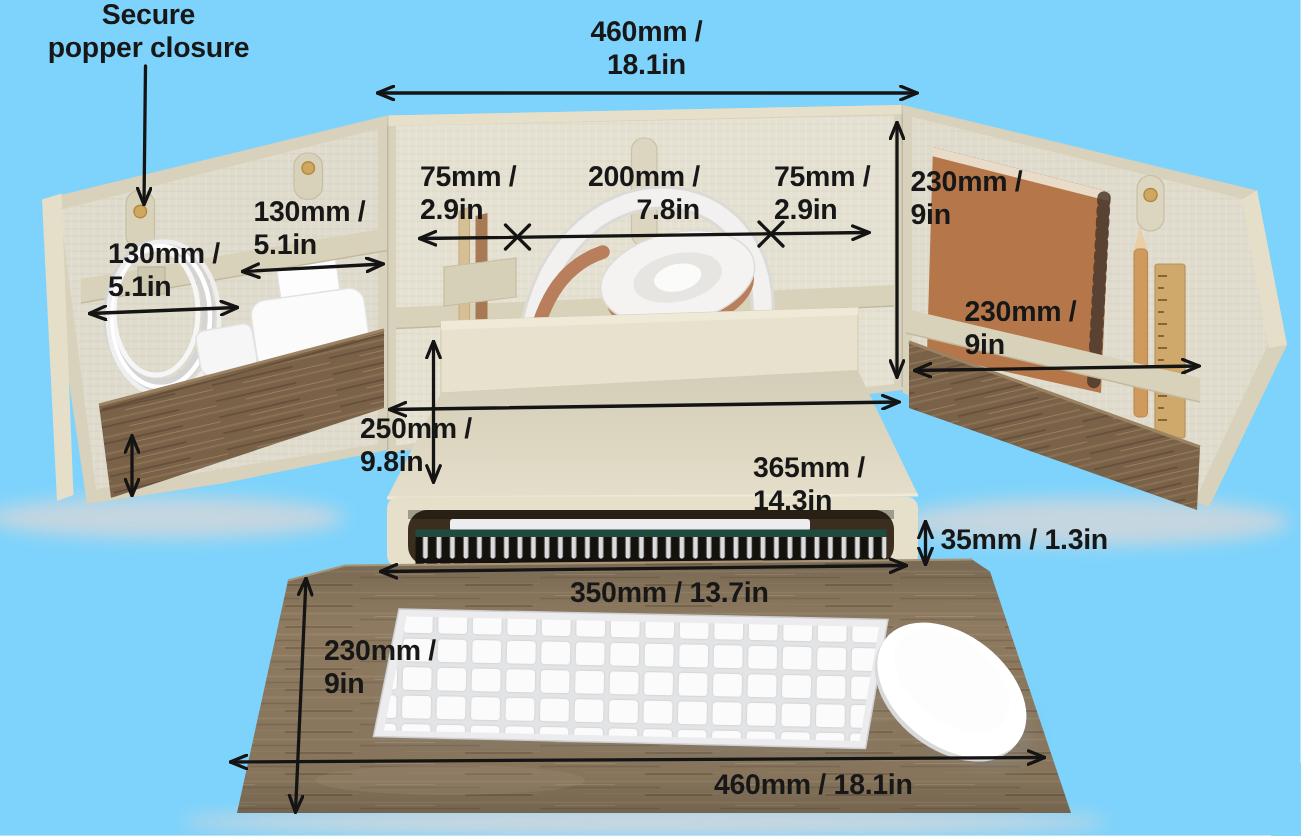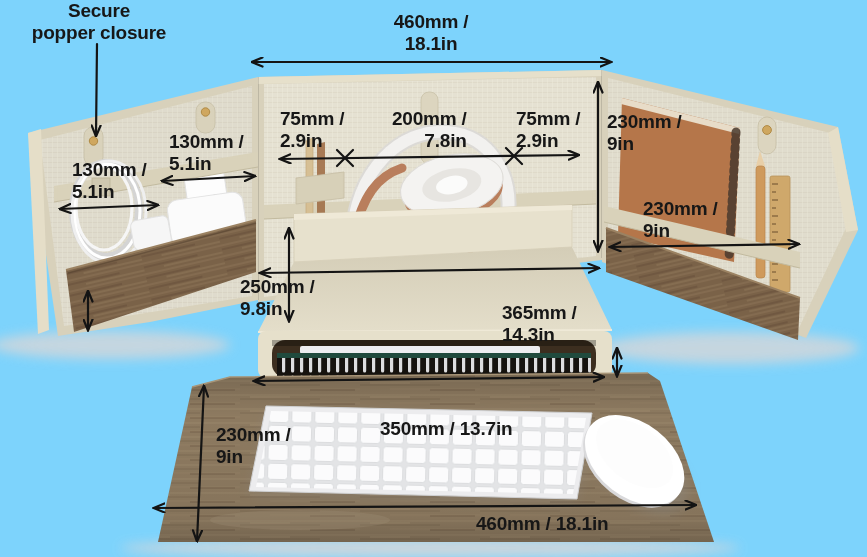--- a/index.html
+++ b/index.html
@@ -256,17 +256,18 @@
 <div class="dim-label" style="left:516px;top:108px;">75mm /
 2.9in</div>
 <div class="dim-label" style="left:607px;top:111px;">230mm /
 9in</div>
 <div class="dim-label" style="left:643px;top:198px;">230mm /
 9in</div>
 <div class="dim-label" style="left:204px;top:276px;margin-left:36px;">250mm /
 9.8in</div>
 <div class="dim-label" style="left:502px;top:278px;margin-top:24px;">365mm /
 14.3in</div>
-<div class="dim-label" style="left:380px;top:385px;margin-top:33px;">350mm / 13.7in</div>
+<div class="dim-label" style="left:627px;top:350px;">35mm / 1.3in</div>
+<div class="dim-label" style="left:380px;top:385px;">350mm / 13.7in</div>
 <div class="dim-label" style="left:216px;top:424px;">230mm /
 9in</div>
 <div class="dim-label" style="left:476px;top:513px;">460mm / 18.1in</div>
 </div>
 
 </body></html>

